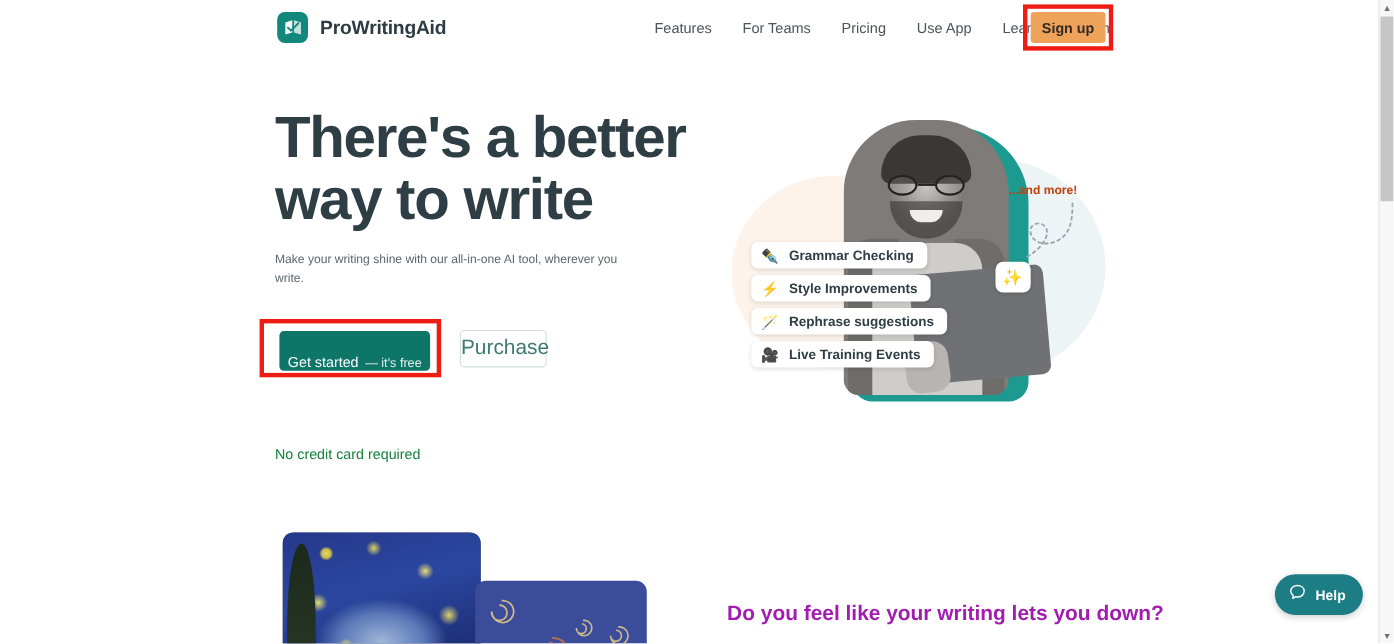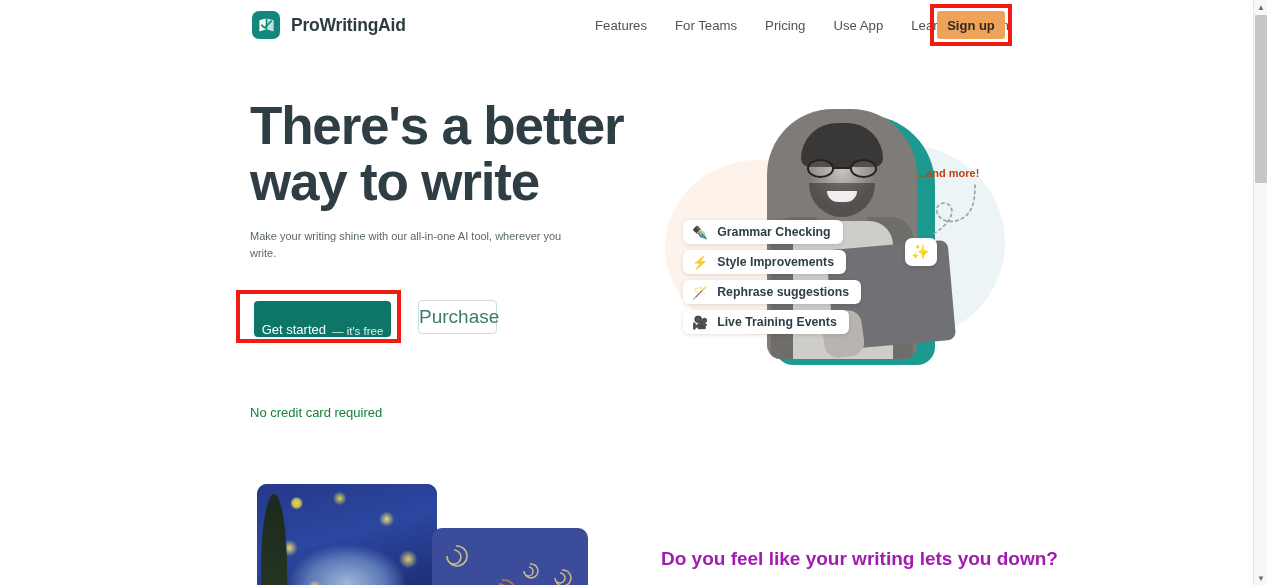--- a/index.html
+++ b/index.html
@@ -450,20 +450,28 @@
       <path d="M98 36 a7 7 0 1 1 -6 7 a4.5 4.5 0 1 0 5 -4" fill="none" stroke="#cbb98a" stroke-width="1.5"></path>
       <path d="M130 42 a8 8 0 1 1 -7 8 a5 5 0 1 0 5 -5" fill="none" stroke="#cbb98a" stroke-width="1.5"></path>
       <path d="M70 52 a12 10 0 1 1 -11 11 a8 7 0 1 0 8 -7" fill="none" stroke="#b2734f" stroke-width="1.8"></path>
       <path d="M122 82 a8 8 0 1 1 -7 8 a5 5 0 1 0 5 -5" fill="none" stroke="#cbb98a" stroke-width="1.5"></path>
       <path d="M50 96 a16 14 0 1 1 -15 15 a11 10 0 1 0 11 -10" fill="none" stroke="#dfe7ef" stroke-width="1.7"></path>
     </svg>
   </div>
 
   <h2 class="lower-heading">Do you feel like your writing lets you down?</h2>
 
+  <div class="help-widget">
+    <span>
+      <svg width="17" height="17" viewBox="0 0 24 24" aria-hidden="true">
+        <path d="M12 3.2c-4.8 0-8.6 3.2-8.6 7.2 0 2.3 1.3 4.4 3.3 5.7l-.7 3.6 3.6-2a10 10 0 0 0 2.4.3c4.8 0 8.6-3.2 8.6-7.6S16.8 3.2 12 3.2z" fill="none" stroke="#ffffff" stroke-width="1.8" stroke-linejoin="round"></path>
+      </svg>
+    </span>
+    <span class="help-label">Help</span>
+  </div>
 
   <div class="scrollbar">
     <div class="sb-arrow up">▲</div>
     <div class="sb-thumb"></div>
     <div class="sb-arrow down">▼</div>
   </div>
 
 </div>
 
 </body></html>

